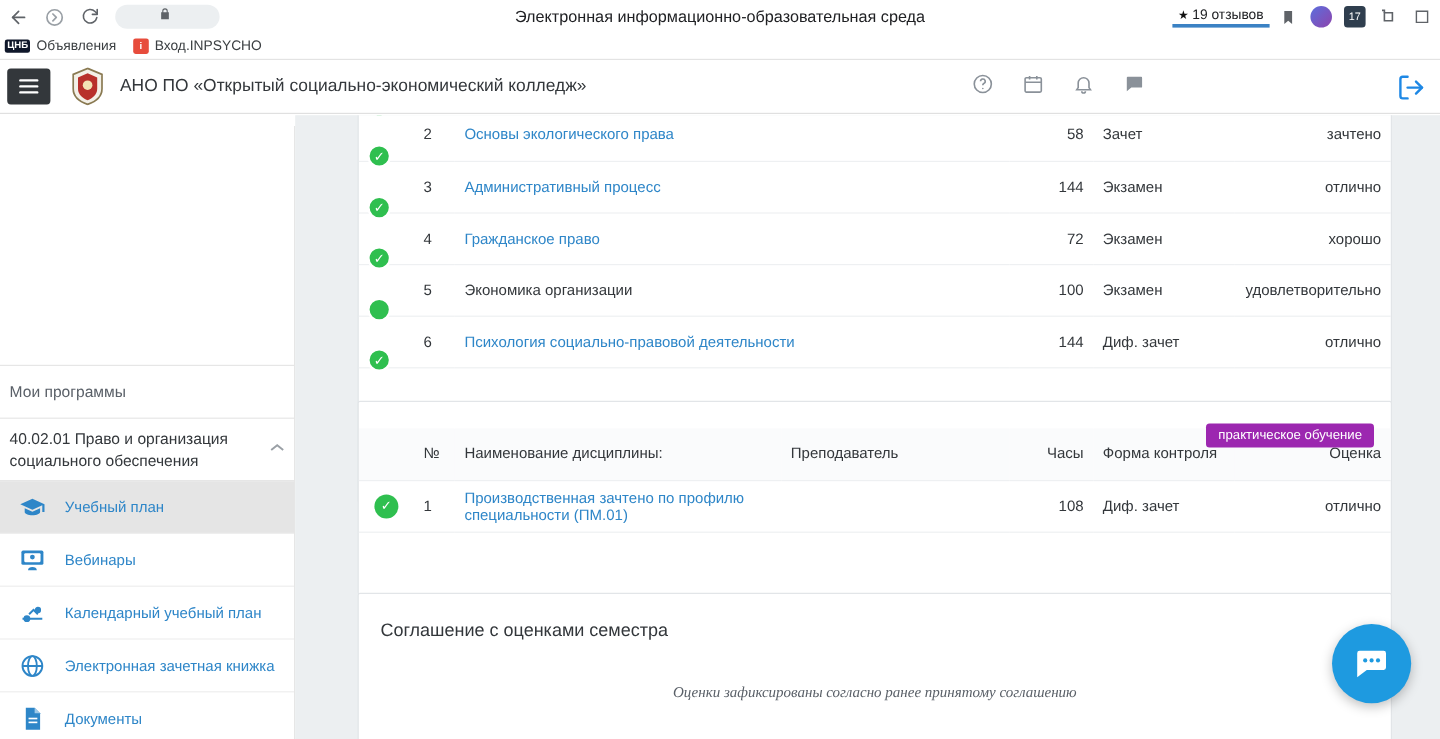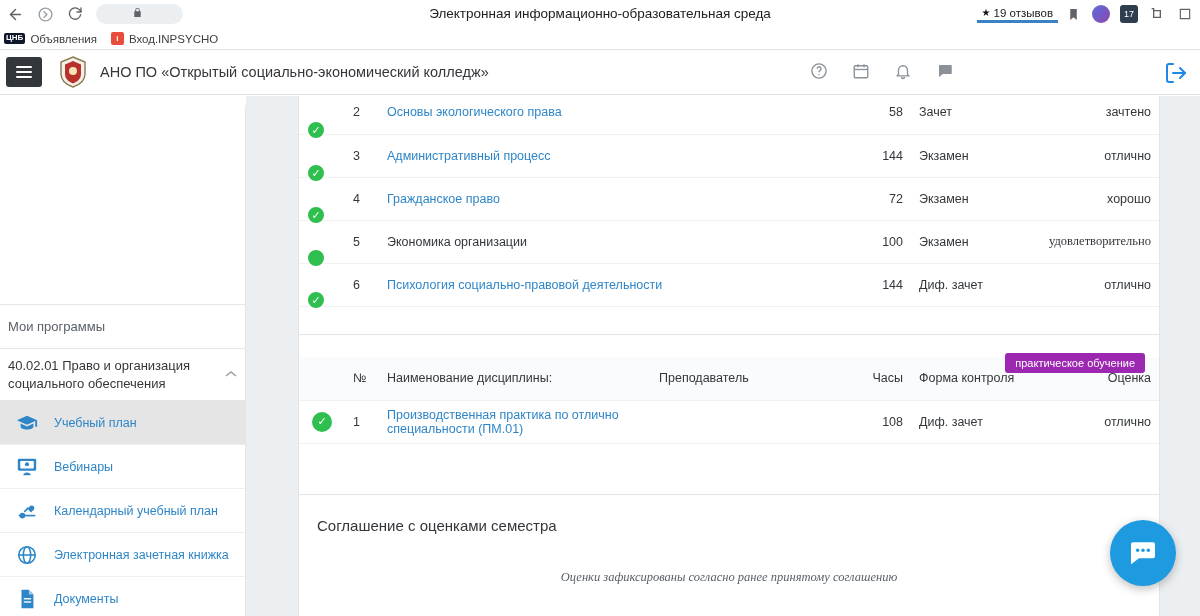--- a/index.html
+++ b/index.html
@@ -178,21 +178,21 @@
   }
   .c-check { width: 46px; text-align: center; position: relative; }
   .c-num { width: 34px; color: #5a6068; }
   .c-name { }
   .c-name a { color: #2e86c8; text-decoration: none; }
   .c-teacher { width: 190px; }
   .c-hours { width: 70px; text-align: right; padding-right: 18px; }
   .c-form { width: 118px; }
   .c-mark { width: 130px; text-align: right; padding-right: 14px; }
   .mark-link { color: #2e86c8; }
-  .mark-plain { color: #33373b; font-family: Liberation Serif, serif; }
+  .mark-plain { color: #33373b; }
 
   th.hd {
     font-size: 12px; color: #5a6068; font-weight: normal;
     background: #fafbfc; height: 38px;
     border-bottom: 1px solid #e6e9ec;
     text-align: left;
   }
   th.hd.right { text-align: right; }
 
   
@@ -503,21 +503,21 @@
           <th class="hd c-form">Форма контроля</th>
           <th class="hd c-mark right">Оценка</th>
         </tr>
       </thead>
       <tbody>
         <tr>
           <td class="c-check">
             <span class="dot-green">✓</span>
           </td>
           <td class="c-num">1</td>
-          <td class="c-name"><a href="#">Производственная практика по отлично специальности (ПМ.01)</a></td>
+          <td class="c-name"><a href="#">Производственная зачтено по профилю специальности (ПМ.01)</a></td>
           <td class="c-teacher"></td>
           <td class="c-hours">108</td>
           <td class="c-form">Диф. зачет</td>
           <td class="c-mark mark-link">отлично</td>
         </tr>
       </tbody>
     </table>
   </div>
 
   <div class="card card3">

